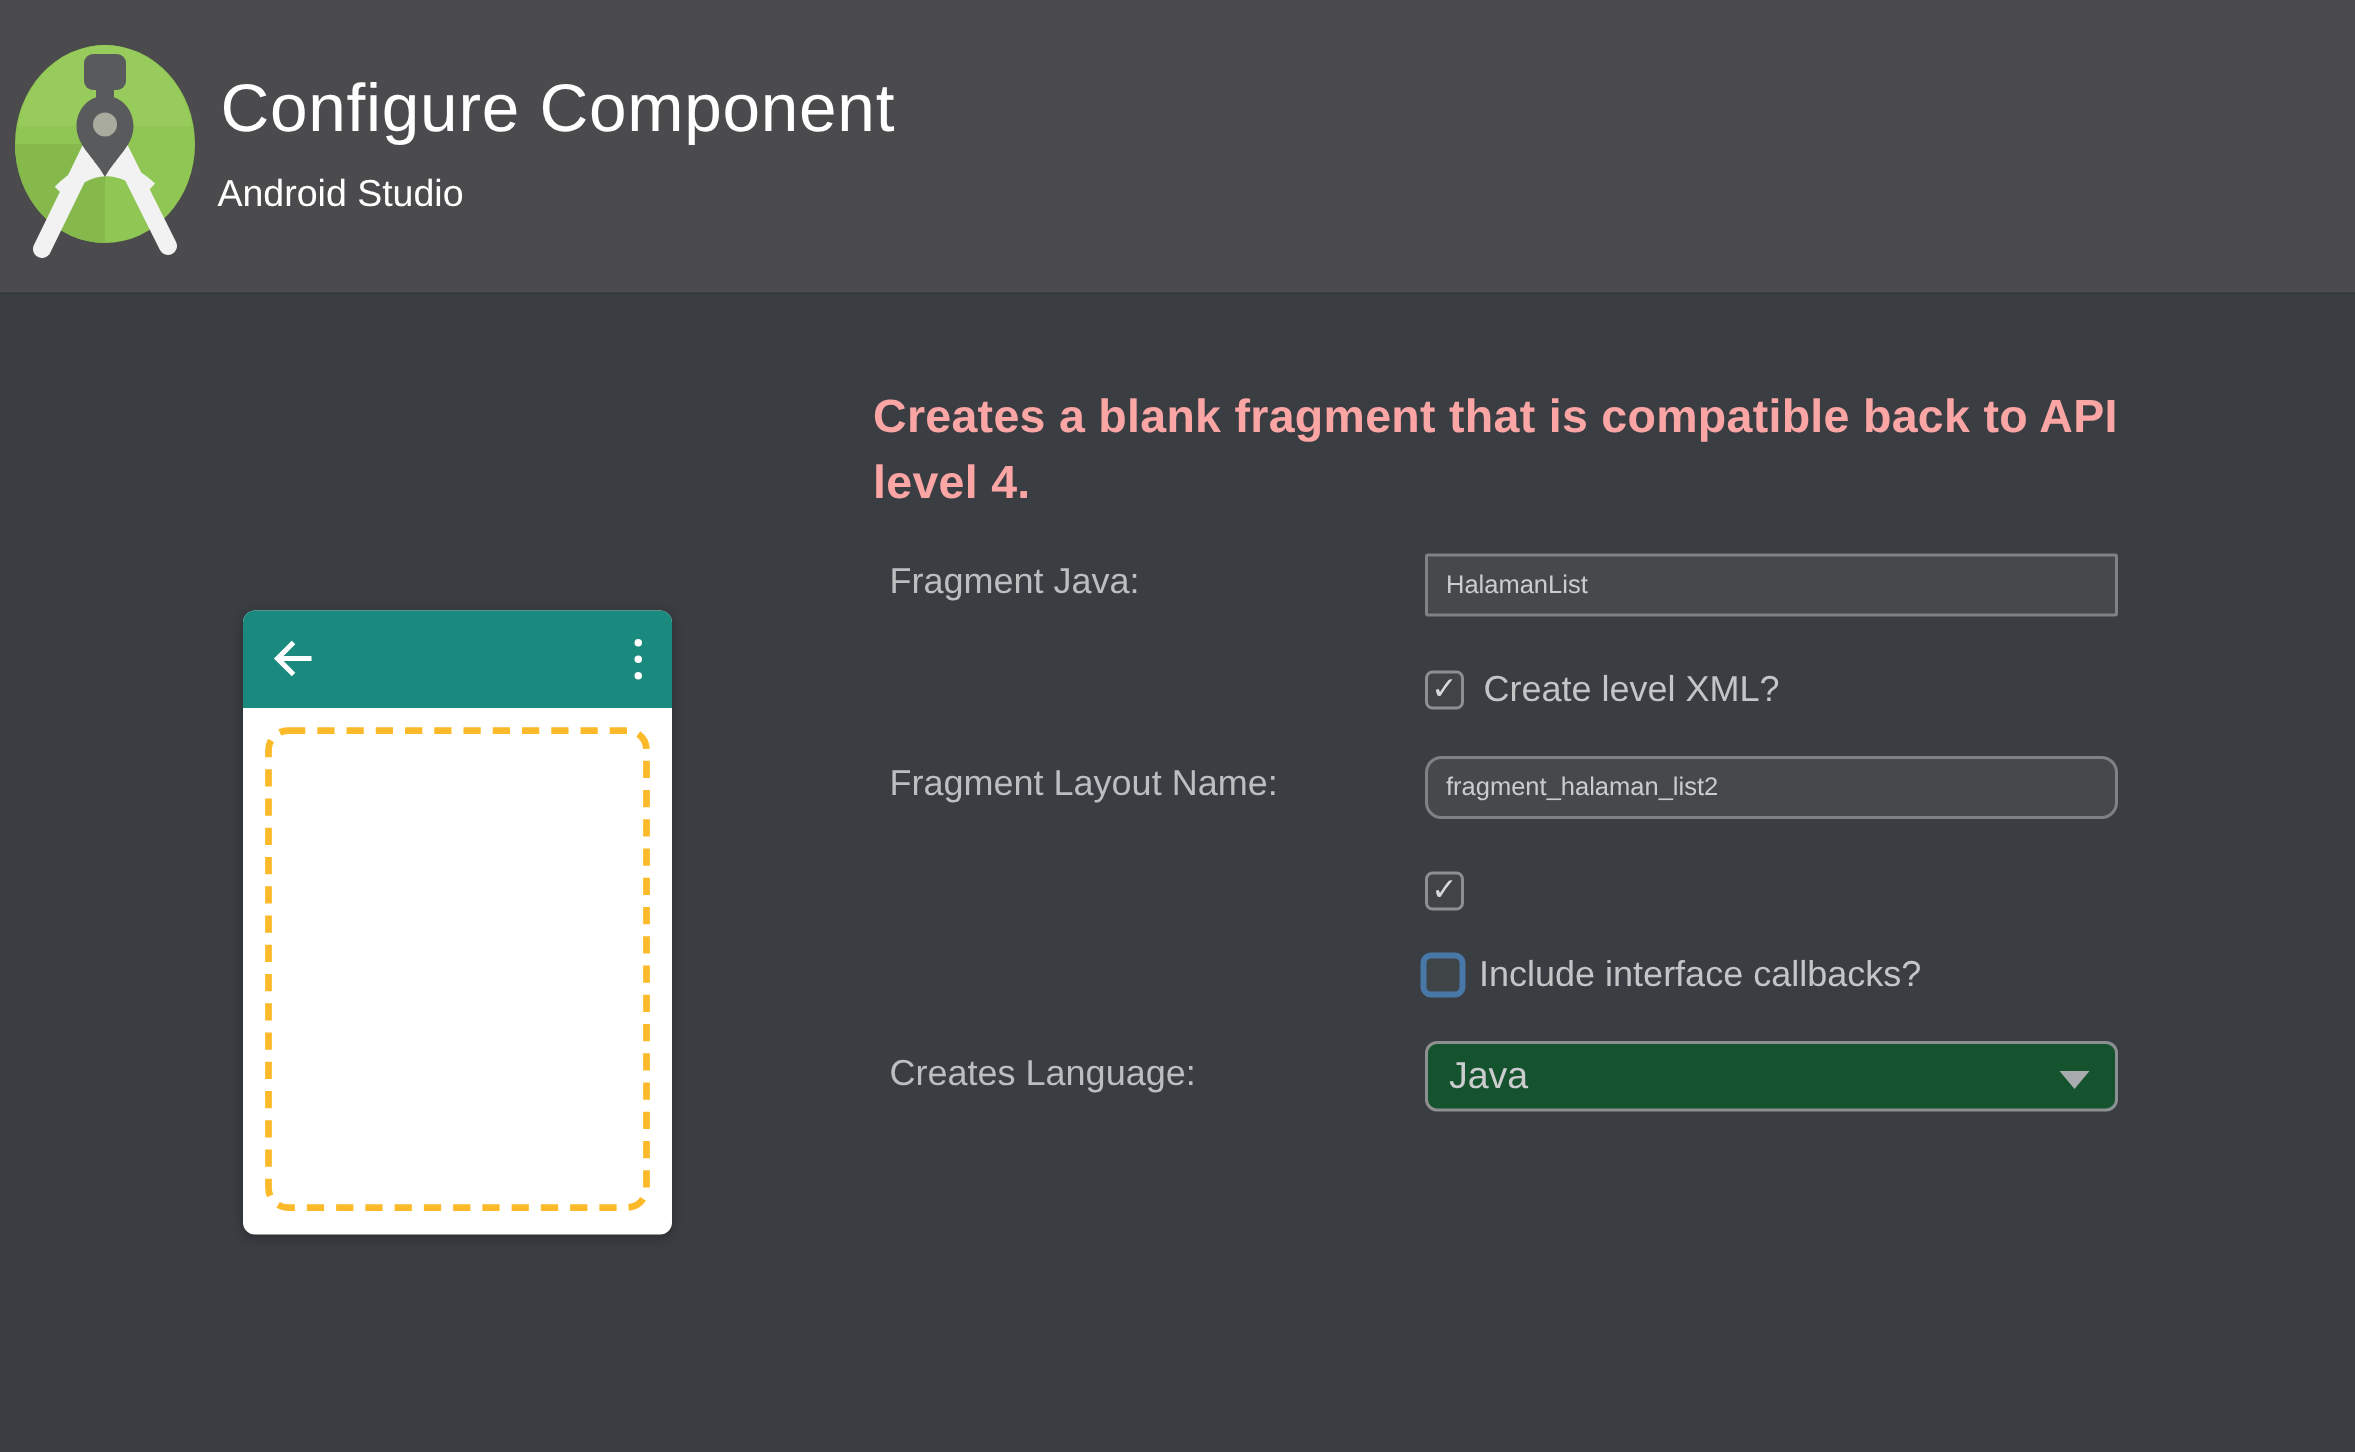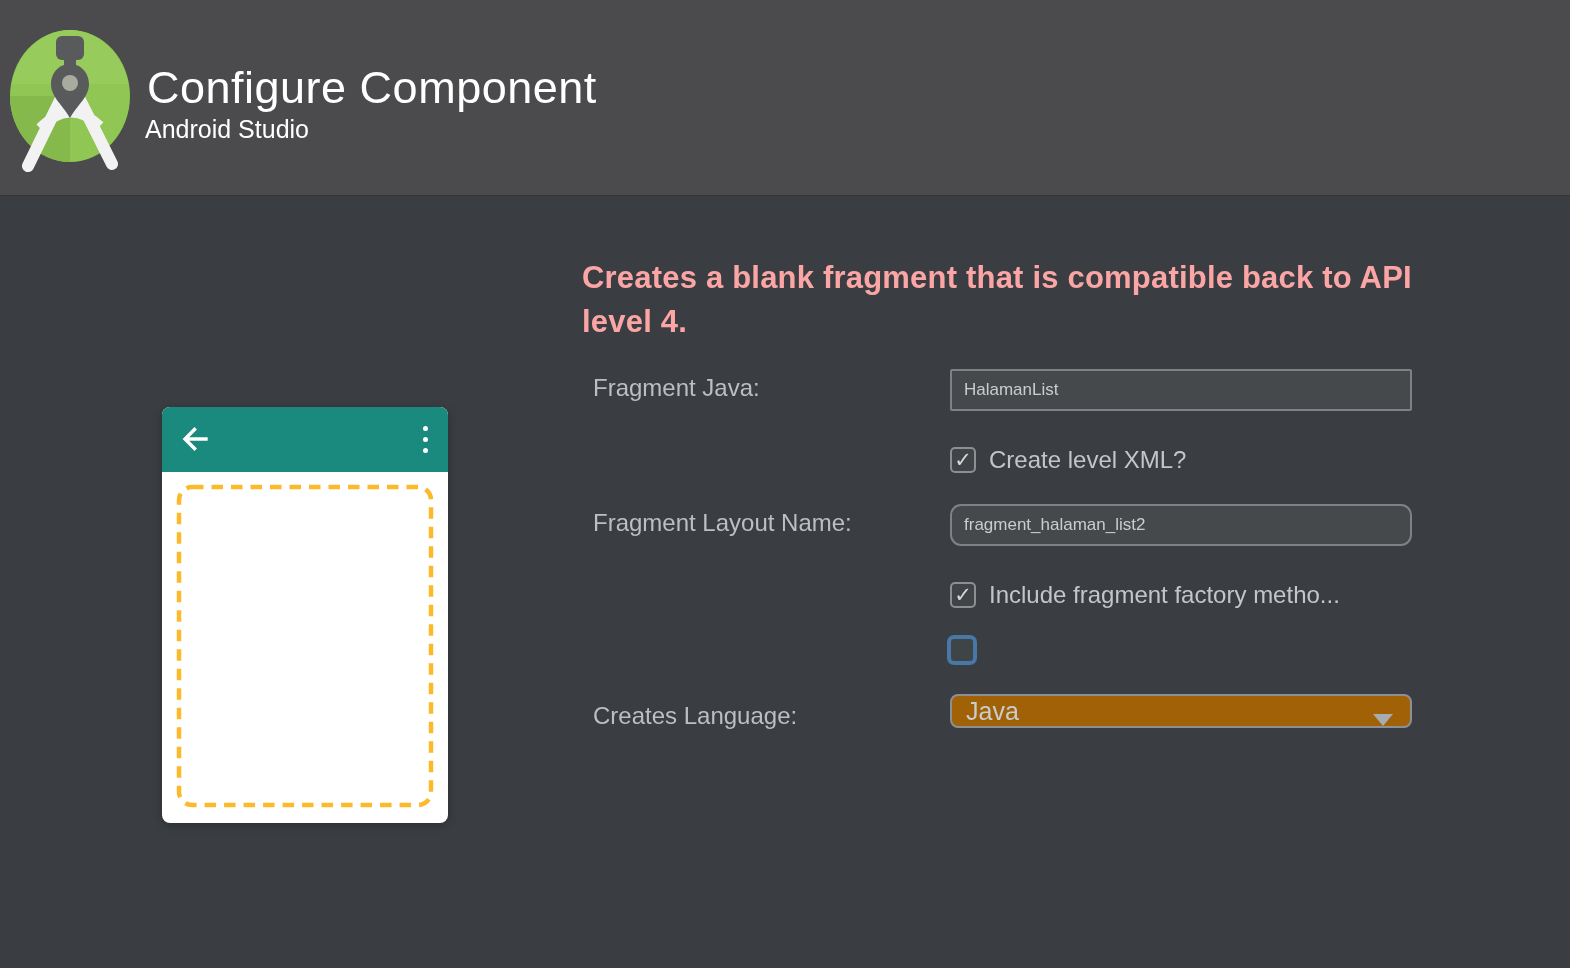--- a/index.html
+++ b/index.html
@@ -14,21 +14,21 @@
   
   .header {
     position:absolute; left:0; top:0; width:1570px; height:196px;
     background:#4b4b4d;
     border-bottom:1px solid #333639;
   }
   .logo {
     position:absolute; left:8px; top:24px; width:128px; height:148px;
   }
   .title {
-    position:absolute; left:147px; top:62px;
+    position:absolute; left:147px; top:46px;
     font-size:45px; font-weight:400; color:#ffffff; letter-spacing:0.5px;
   }
   .subtitle {
     position:absolute; left:145px; top:115px;
     font-size:25px; font-weight:400; color:#ffffff;
   }
 
   
   .preview-card {
     position:absolute; left:162px; top:407px; width:286px; height:416px;
@@ -93,22 +93,22 @@
   .checkbox.focused {
     width:30px; height:30px; border:4px solid #4878a8; border-radius:7px;
     background:#3f4447;
   }
   .check-label {
     margin-left:13px; font-size:24px; color:#c3c5c7; white-space:nowrap;
   }
   .row-callbacks .check-label { margin-left:9px; }
 
   .dropdown {
-    position:absolute; left:950px; top:694px; width:462px; height:34px;
-    background:#a16207; border:2px solid #8d9092; border-radius:8px;
+    position:absolute; left:950px; top:694px; width:462px; height:47px;
+    background:#14532d; border:2px solid #8d9092; border-radius:8px;
     display:flex; align-items:center; cursor:default;
   }
   .dropdown-value {
     margin-left:14px; font-size:25px; color:#caccce;
   }
   .dropdown-arrow {
     position:absolute; right:17px; top:18px;
     width:0; height:0;
     border-left:10px solid transparent; border-right:10px solid transparent;
     border-top:12px solid #a9acae;
@@ -170,24 +170,24 @@
   <span class="check-label">Create level XML?</span>
 </div>
 
 <div class="field-label lbl-layout-name">Fragment Layout Name:</div>
 <input class="text-input inp-layout-name" type="text" value="fragment_halaman_list2" style="">
 
 <div class="check-row row-factory">
   <div class="checkbox">
     <span class="mark">✓</span>
   </div>
-  <span class="check-label">Include fragment factory metho...</span>
 </div>
 
 <div class="check-row row-callbacks">
   <div class="checkbox focused"></div>
+  <span class="check-label">Include interface callbacks?</span>
 </div>
 
 <div class="field-label lbl-source-lang">Creates Language:</div>
 <div class="dropdown">
   <span class="dropdown-value">Java</span>
   <span class="dropdown-arrow"></span>
 </div>
 
 </body></html>

